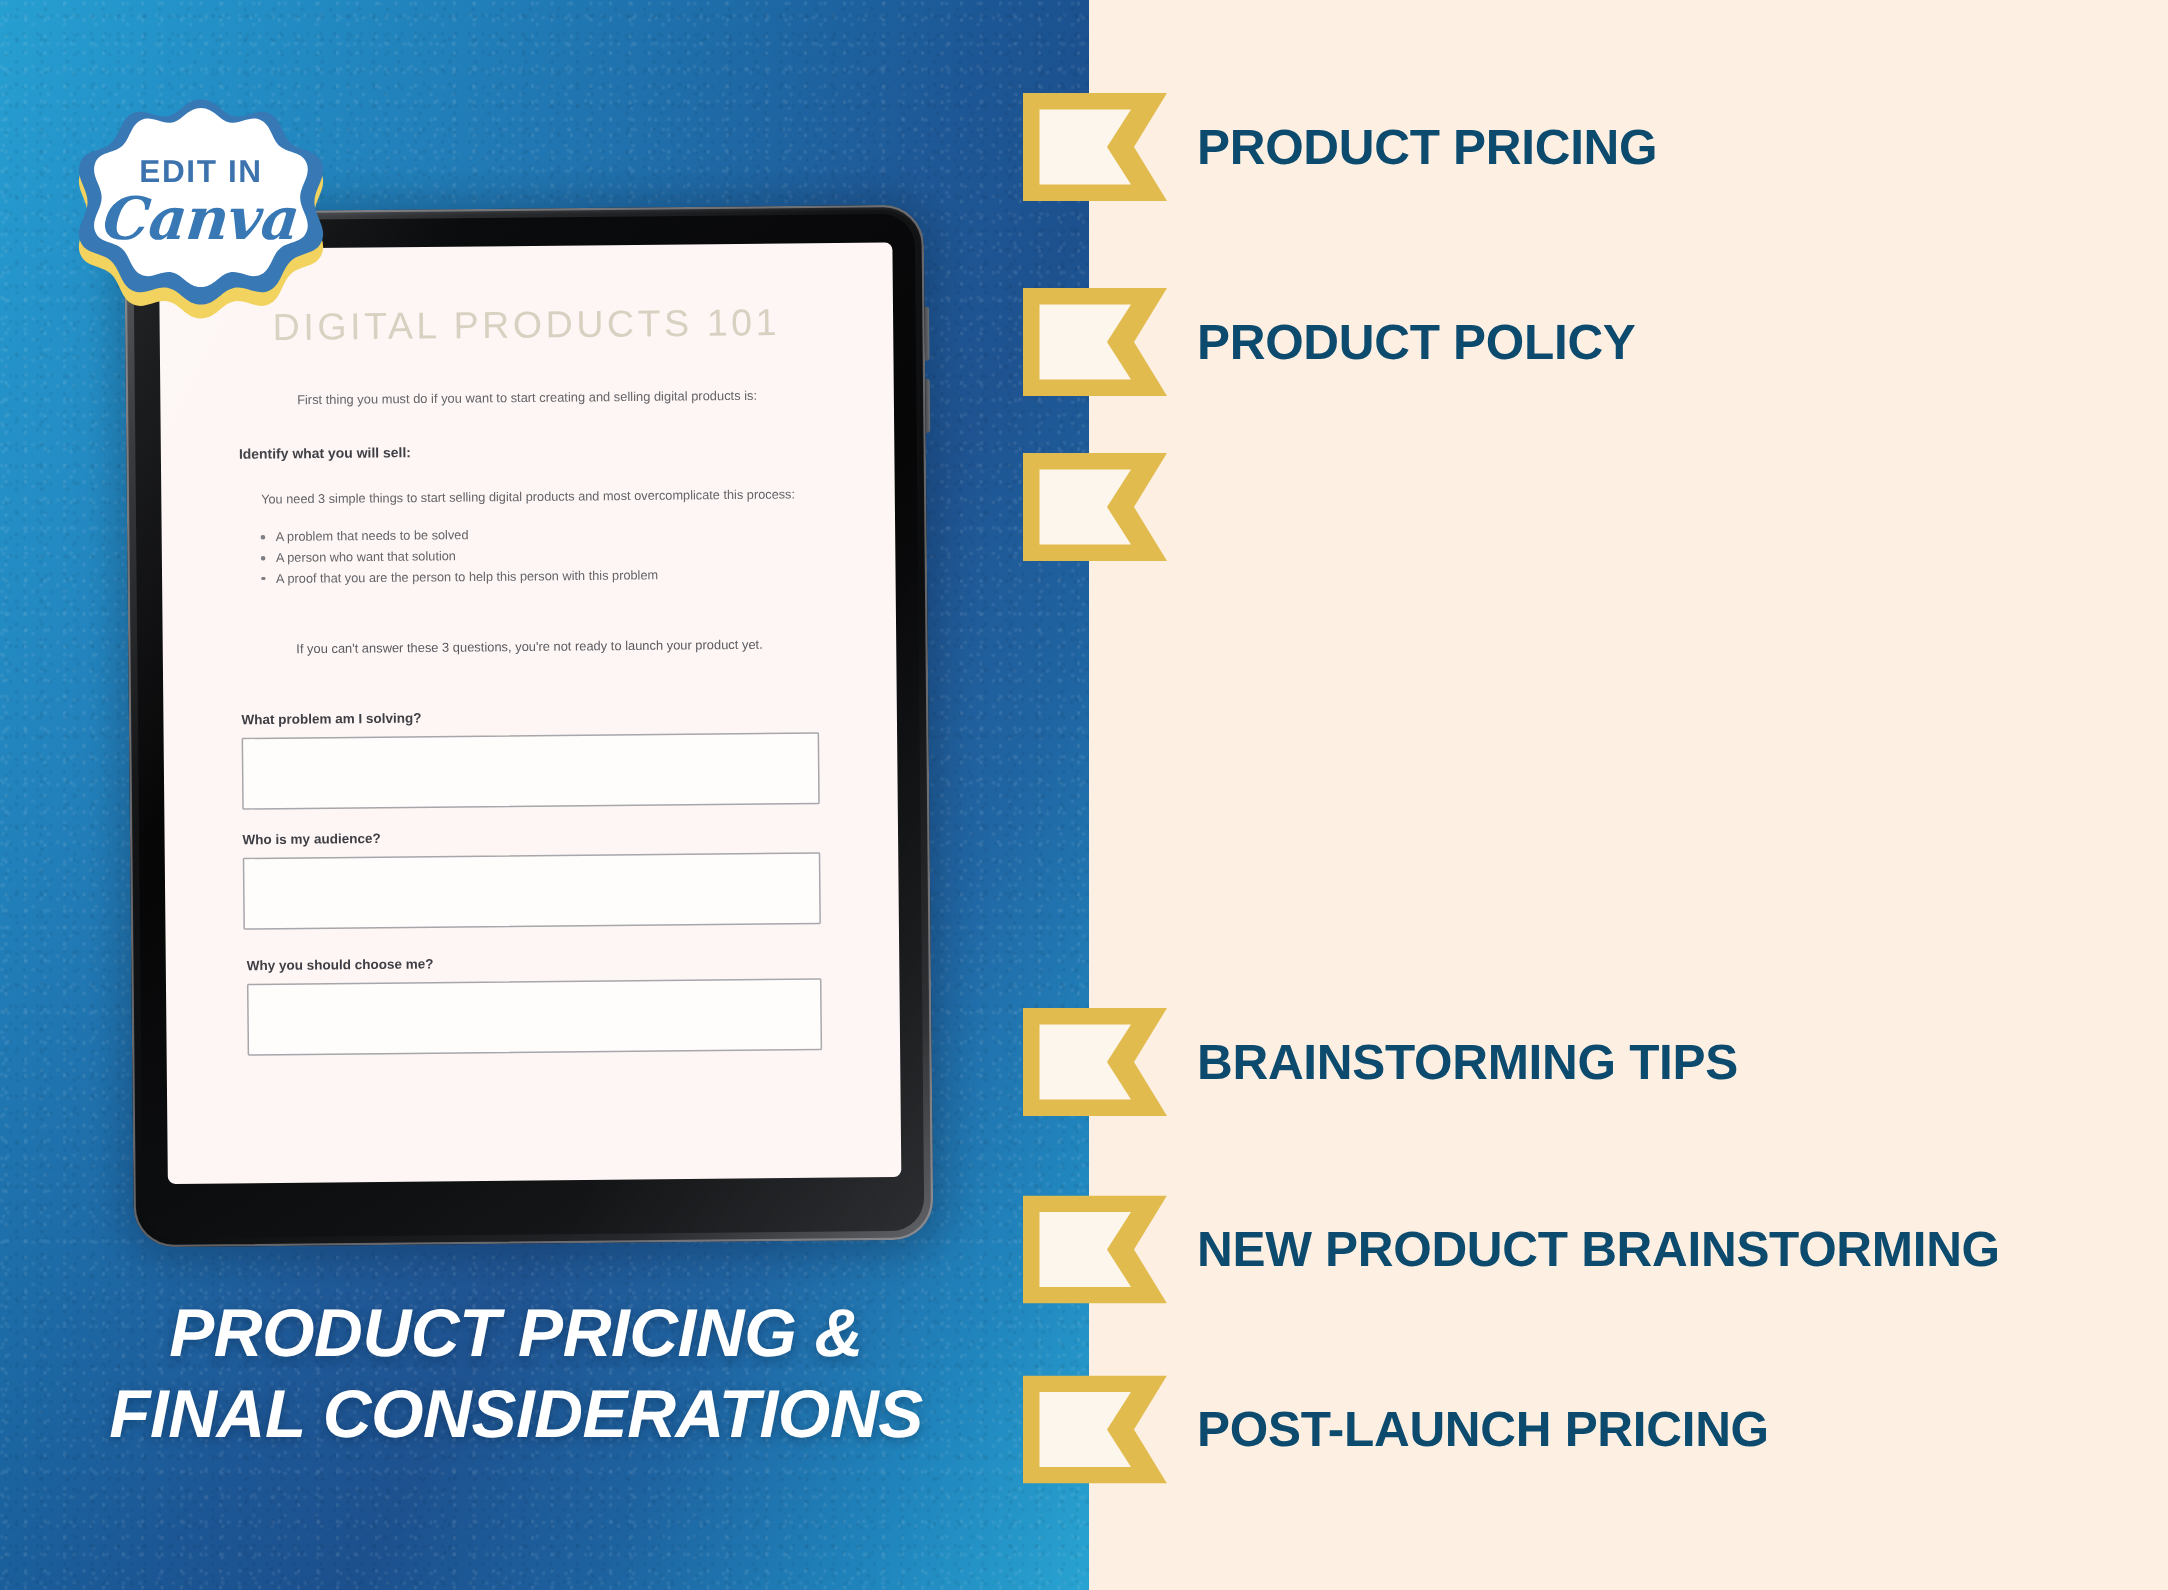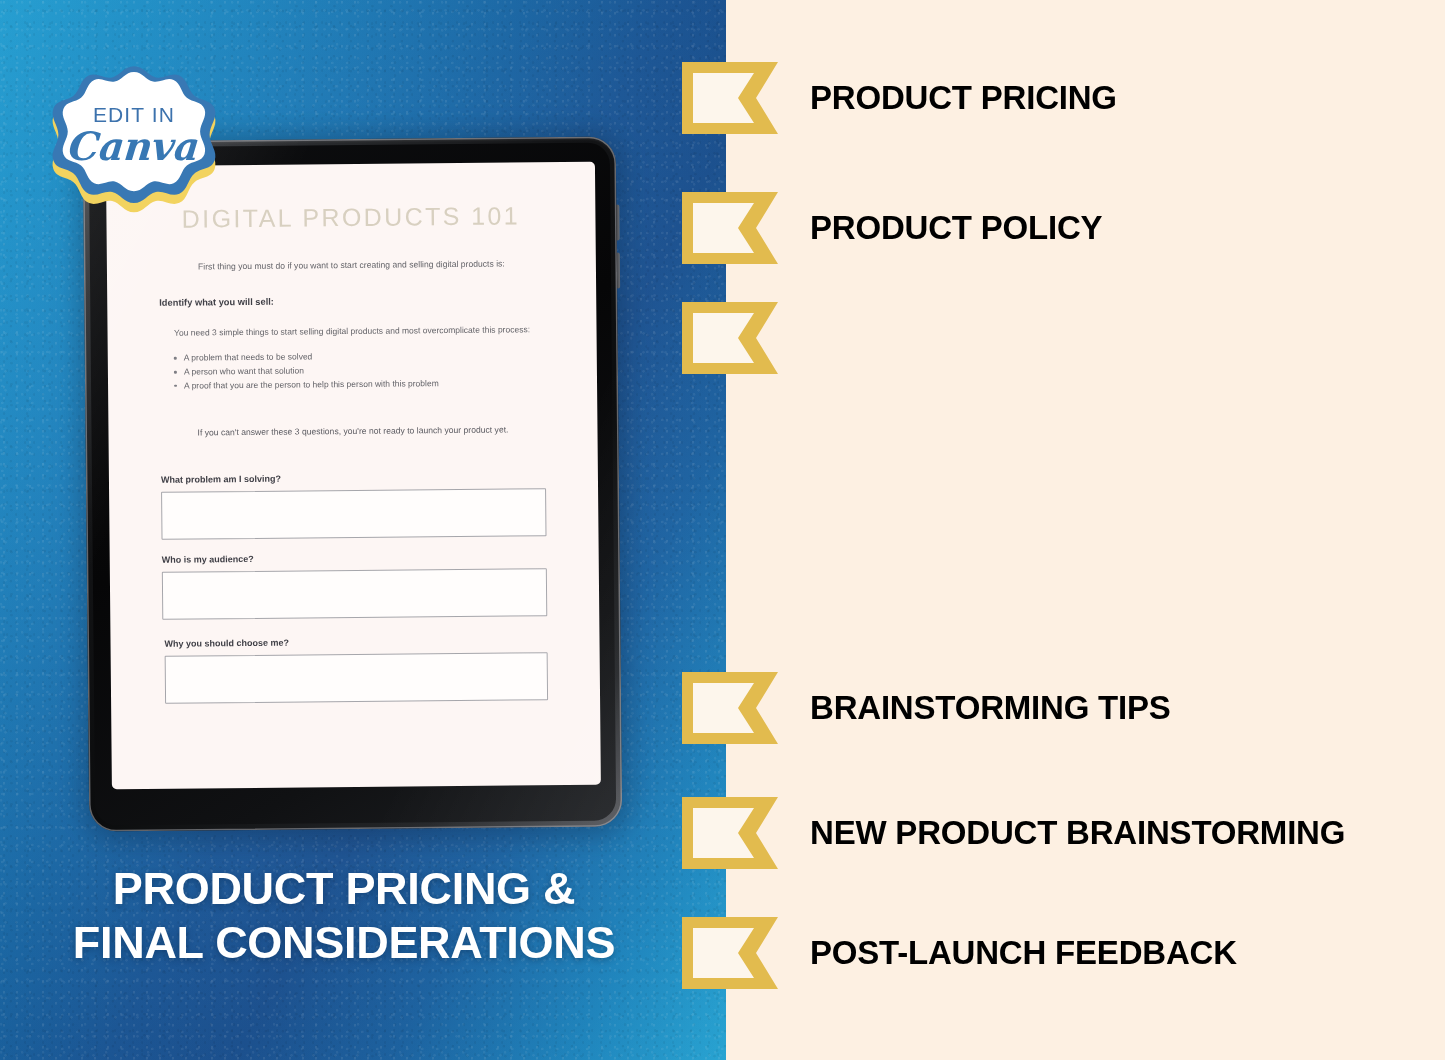--- a/index.html
+++ b/index.html
@@ -223,21 +223,21 @@
     position: absolute;
     inset: 0;
     display: flex;
     flex-direction: column;
     align-items: center;
     justify-content: center;
     pointer-events: none;
   }
   .badge-edit {
     font-size: 21px;
-    font-weight: normal;
+    font-weight: bold;
     letter-spacing: 1.1px;
     color: #3c72ad;
     line-height: 1;
     margin-bottom: 2px;
   }
   .badge-canva {
     font-family: "DejaVu Serif", serif;
     font-style: italic;
     font-weight: bold;
     font-size: 39px;
@@ -253,44 +253,45 @@
     left: 0;
     top: 862px;
     width: 688px;
     text-align: center;
     color: #ffffff;
     font-size: 45px;
     font-weight: bold;
     line-height: 1.21;
     letter-spacing: -0.3px;
     text-shadow: 0 2px 7px rgba(4,32,62,.38);
+    font-style: italic;
   }
   .poster-title .l2 { display: block; }
 
   
   .flag-row {
     position: absolute;
     left: 682px;
     display: flex;
     align-items: center;
     height: 72px;
   }
   .flag {
     position: relative;
     width: 96px;
     height: 72px;
     flex: 0 0 96px;
   }
   .flag svg { display: block; width: 100%; height: 100%; }
   .flag-label {
-    margin-left: 32px;
+    margin-left: 20px;
     font-size: 33px;
     font-weight: bold;
     letter-spacing: -0.2px;
-    color: #000000;
+    color: #0c4a6e;
     white-space: nowrap;
   }
 </style>
 </head>
 <body>
 
 <div id="poster">
 
   <div class="blue-panel">
     <div class="blue-noise"></div>
@@ -434,16 +435,16 @@
     <span class="flag-label">NEW PRODUCT BRAINSTORMING</span>
   </div>
 
   <div class="flag-row" style="top:917px">
     <span class="flag">
       <svg viewBox="0 0 96 72" aria-hidden="true">
         <path d="M0 0 H96 L74 36 L96 72 H0 Z" fill="#e2bb4e"></path>
         <path d="M11 11 H72 L56 36 L72 61 H11 Z" fill="#fdf6ec"></path>
       </svg>
     </span>
-    <span class="flag-label">POST-LAUNCH FEEDBACK</span>
+    <span class="flag-label">POST-LAUNCH PRICING</span>
   </div>
 
 </div>
 
 </body></html>

